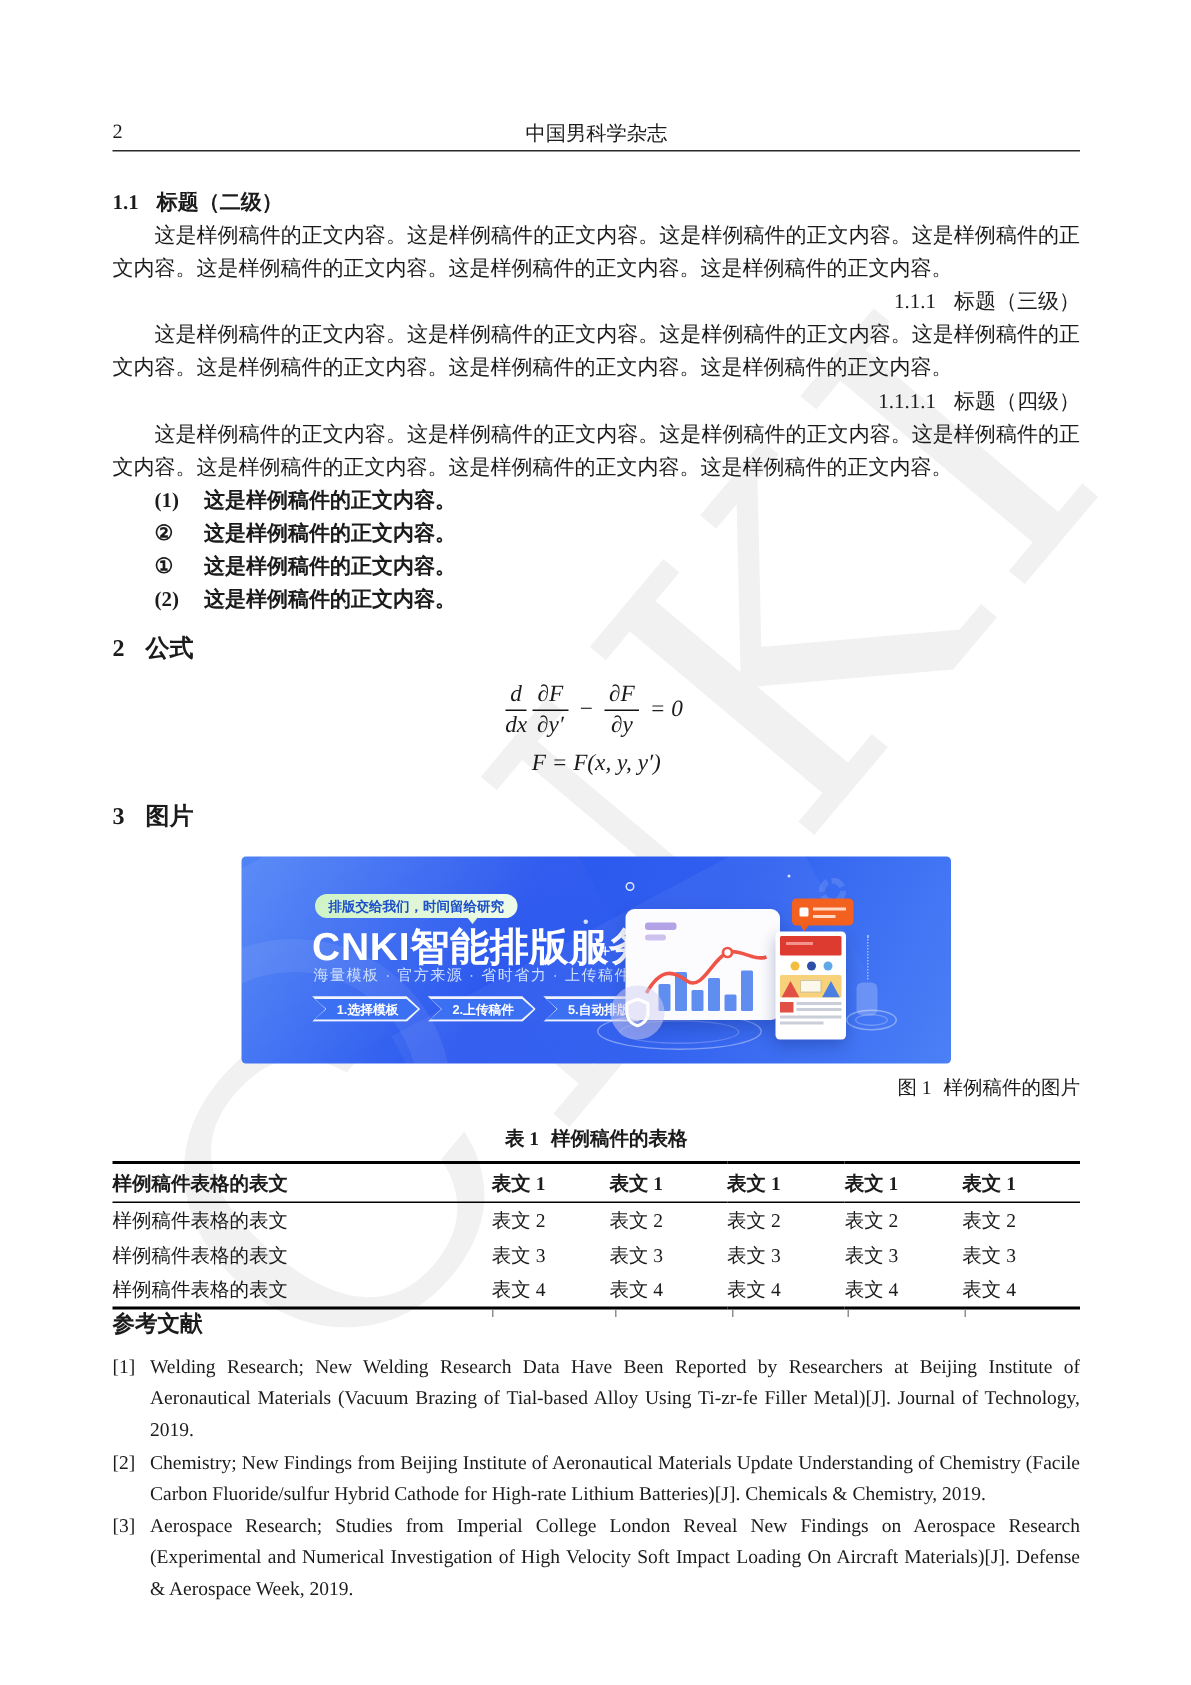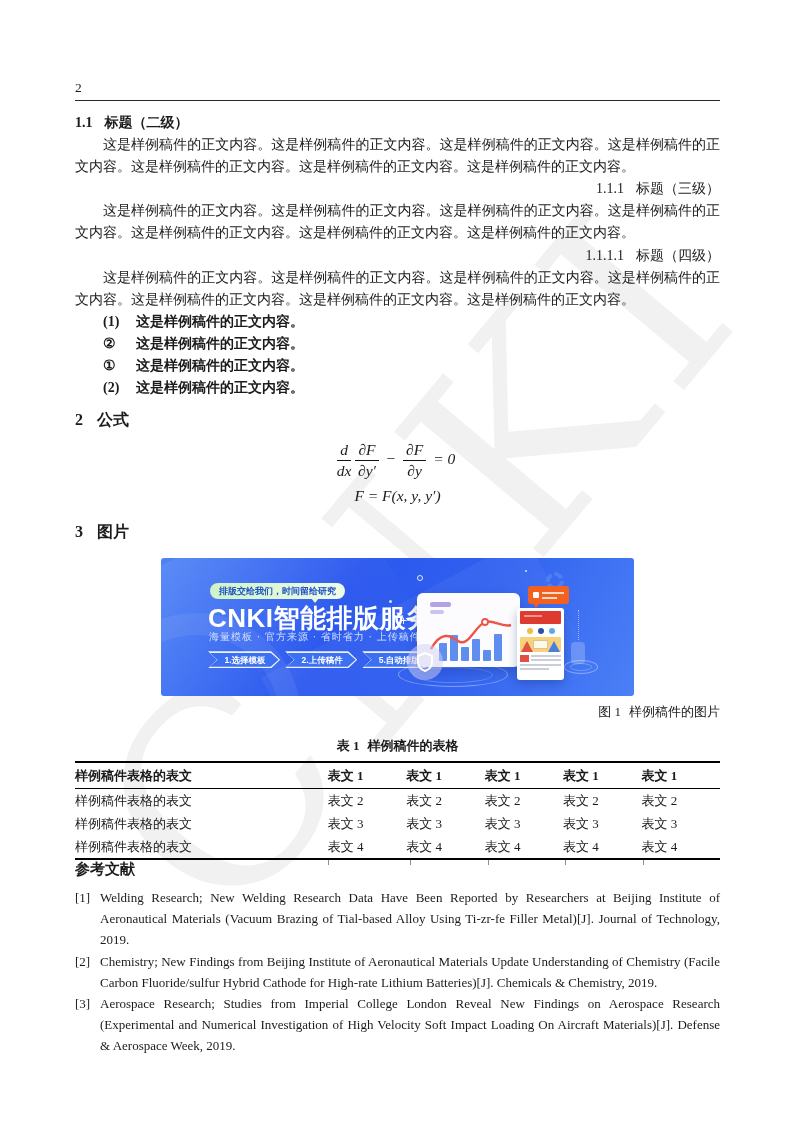--- a/index.html
+++ b/index.html
@@ -15,21 +15,21 @@
     font-size:268px; letter-spacing:18px; color:rgba(0,0,0,0.055);
     transform:rotate(-50deg); z-index:0; pointer-events:none; user-select:none;
   }
   
   .content { position:absolute; left:75px; top:80px; width:645px; z-index:1; }
   
   .page-header { position:relative; height:21px; border-bottom:1.6px solid #2a2a2a; font-size:13.5px; }
   .page-num { position:absolute; left:0; top:0; }
   .journal-title { position:absolute; left:0; right:0; top:0; text-align:center; }
   
-  .textblock { margin-top:11px; font-size:14px; line-height:22.1px; }
+  .textblock { margin-top:24px; font-size:14px; line-height:22.1px; }
   .h2 { font-weight:bold; }
   .h2 .num, .h3 .num, .h4 .num { margin-right:12px; }
   .h3, .h4 { font-weight:normal;text-align:right; }
   .body-p { text-align:justify; text-indent:2em; }
   .list-item { padding-left:28px;font-weight:bold; }
   .li-marker { display:inline-block; min-width:33px; }
   
   .sec { font-size:16px; font-weight:bold; line-height:22px; }
   .sec .num { margin-right:14px; }
   .sec-2 { margin-top:10px; }
@@ -134,20 +134,21 @@
 </style>
 </head>
 <body>
 
 <div class="watermark">CNKI</div>
 
 <div class="content">
 
   <div class="page-header">
     <span class="page-num">2</span>
+    <span class="journal-title">中国男科学杂志</span>
   </div>
 
   <div class="textblock">
     <div class="h2">
       <span class="num">1.1</span><span>标题（二级）</span>
     </div>
     <p class="body-p">这是样例稿件的正文内容。这是样例稿件的正文内容。这是样例稿件的正文内容。这是样例稿件的正文内容。这是样例稿件的正文内容。这是样例稿件的正文内容。这是样例稿件的正文内容。</p>
     <div class="h3">
       <span class="num">1.1.1</span><span>标题（三级）</span>
     </div>

